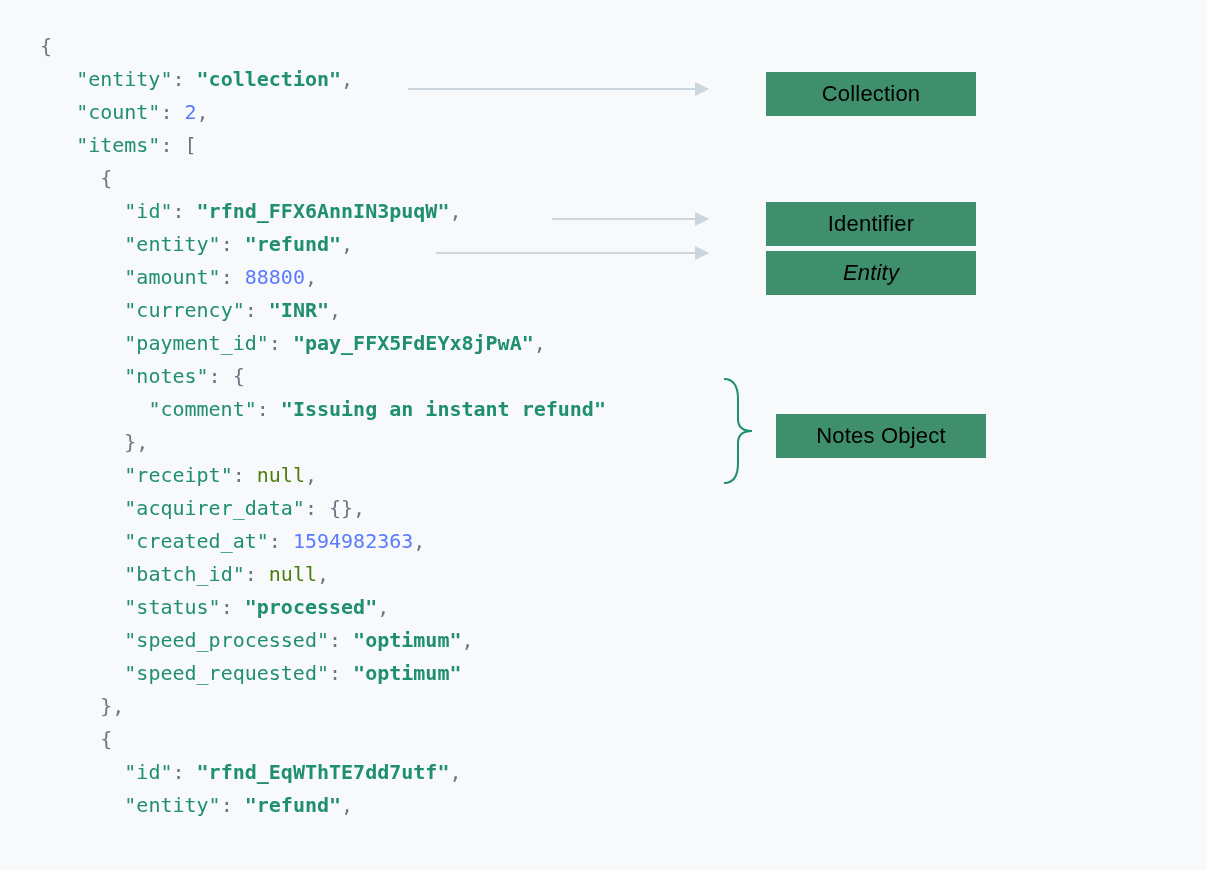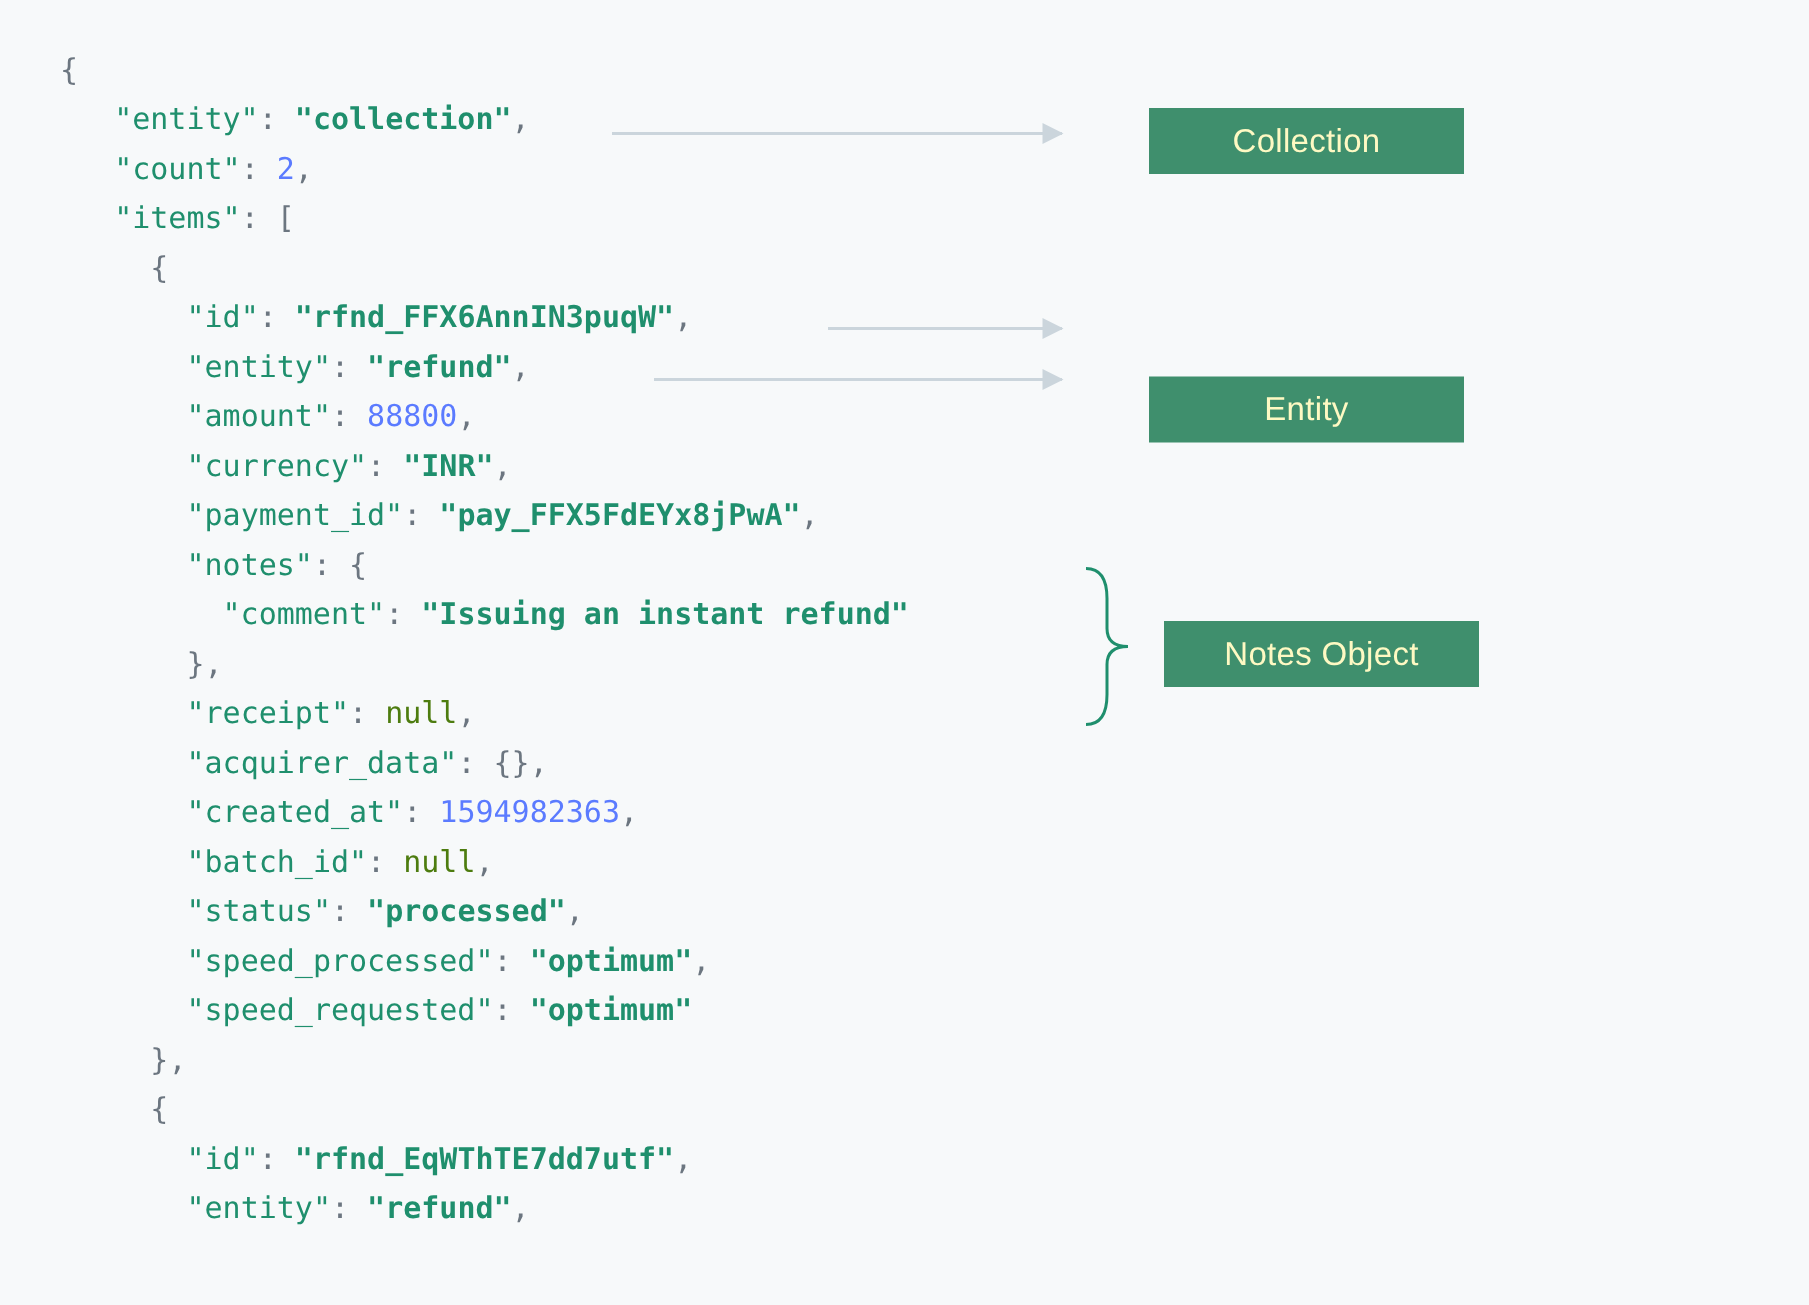--- a/index.html
+++ b/index.html
@@ -41,21 +41,21 @@
     position: absolute;
     right: -1px;
     top: -6px;
     border-left: 14px solid #cbd5dc;
     border-top: 7px solid transparent;
     border-bottom: 7px solid transparent;
   }
   .badge {
     position: absolute;
     background: #3f8f6d;
-    color: #fef9c3;
+    color: #000000;
     font-family: -apple-system, "Segoe UI", sans-serif;
     font-size: 22px;
     font-weight: 500;
     padding: 4px 0;
     width: 210px;
     text-align: center;
     letter-spacing: 0.2px;
   }
   .brace {
     position: absolute;
@@ -87,21 +87,22 @@
      <span class="p">},</span>
      <span class="p">{</span>
        <span class="k">"id"</span><span class="p">: </span><span class="s">"rfnd_EqWThTE7dd7utf"</span><span class="p">,</span>
        <span class="k">"entity"</span><span class="p">: </span><span class="s">"refund"</span><span class="p">,</span></pre>
 
 <div class="annot-layer">
   <div class="arrow" style="left:408px; top:88px; width:300px;"></div>
   <div class="badge" style="left:766px; top:72px;">Collection</div>
 
   <div class="arrow" style="left:552px; top:218px; width:156px;"></div>
+  <div class="badge" style="left:766px; top:202px;">Identifier</div>
 
   <div class="arrow" style="left:436px; top:252px; width:272px;"></div>
-  <div class="badge" style="left:766px; top:251px;">Entity</div>
+  <div class="badge" style="left:766px; top:251px;font-style:italic;">Entity</div>
 
   <svg class="brace" style="left:720px; top:375px;" width="38" height="112" viewBox="0 0 38 112">
     <path d="M 4 4 Q 18 4 18 24 L 18 44 Q 18 56 32 56 Q 18 56 18 68 L 18 88 Q 18 108 4 108" fill="none" stroke="#1f8f6d" stroke-width="2"></path>
   </svg>
   <div class="badge" style="left:776px; top:414px;text-align:center;">Notes Object</div>
 </div>
 
 </body></html>

